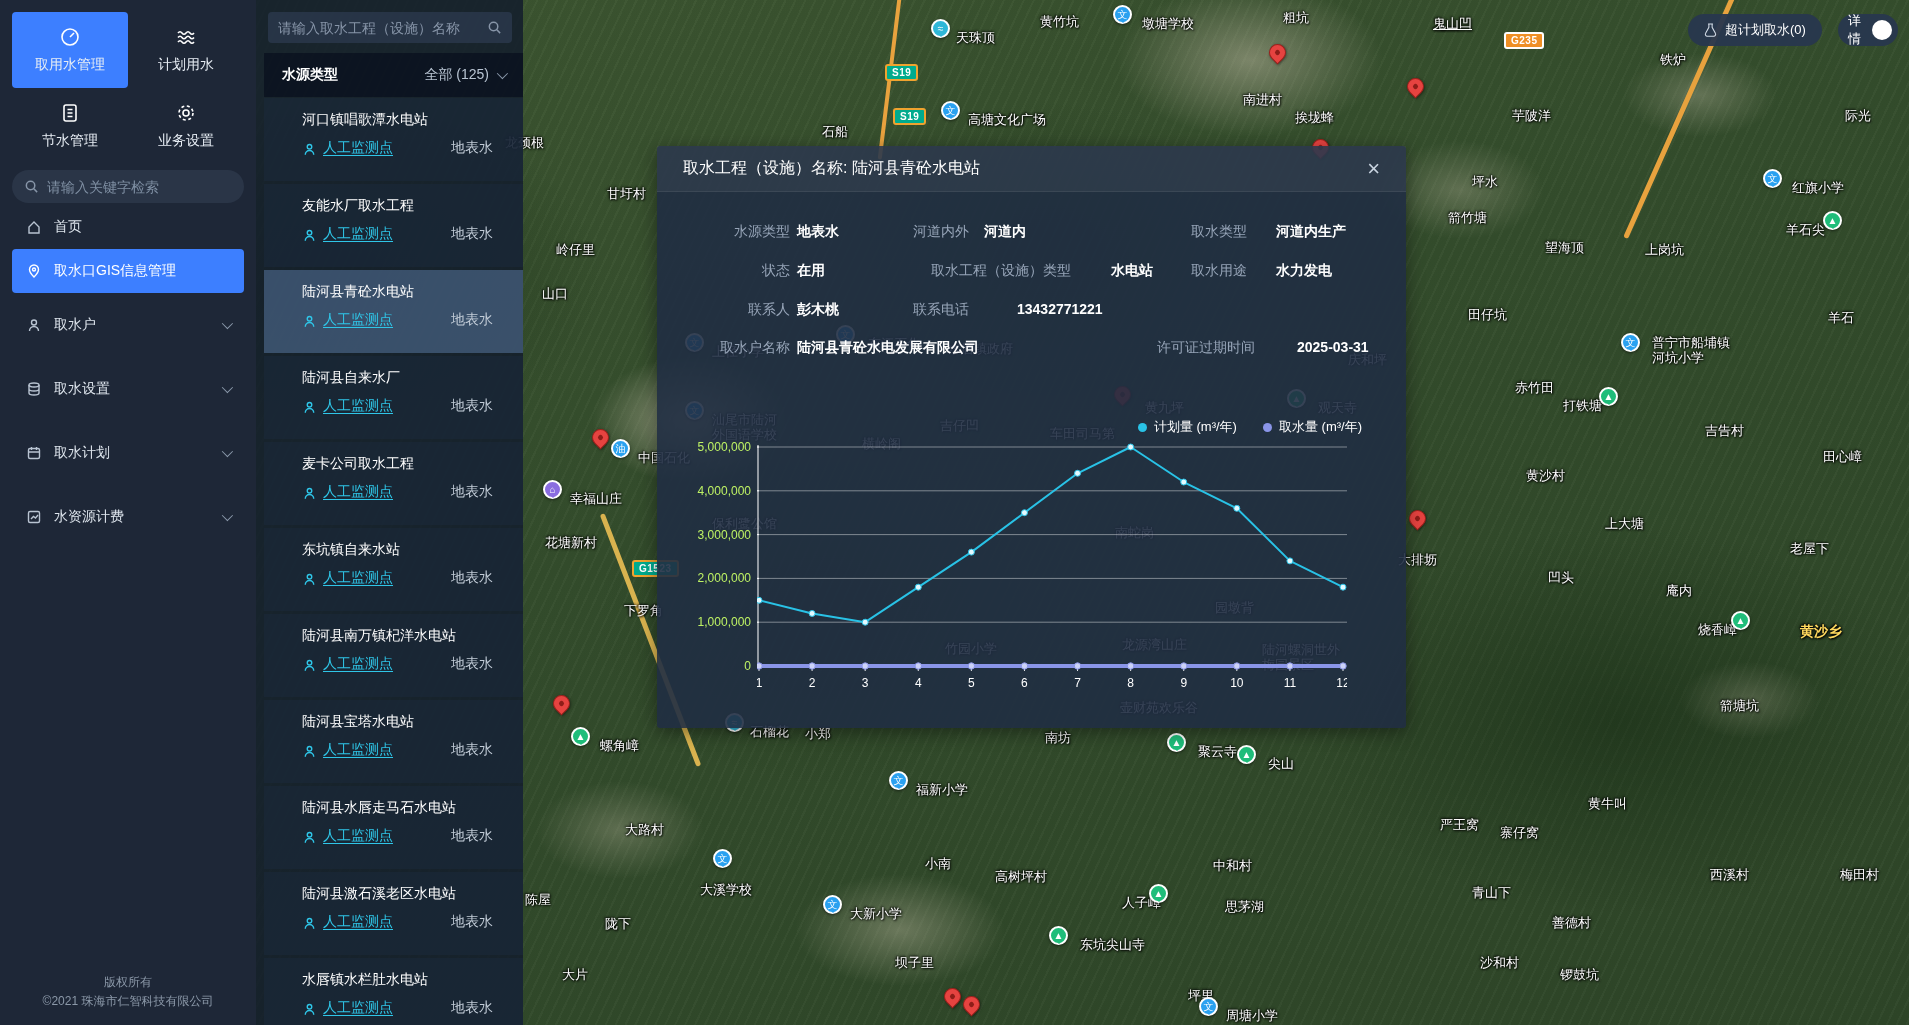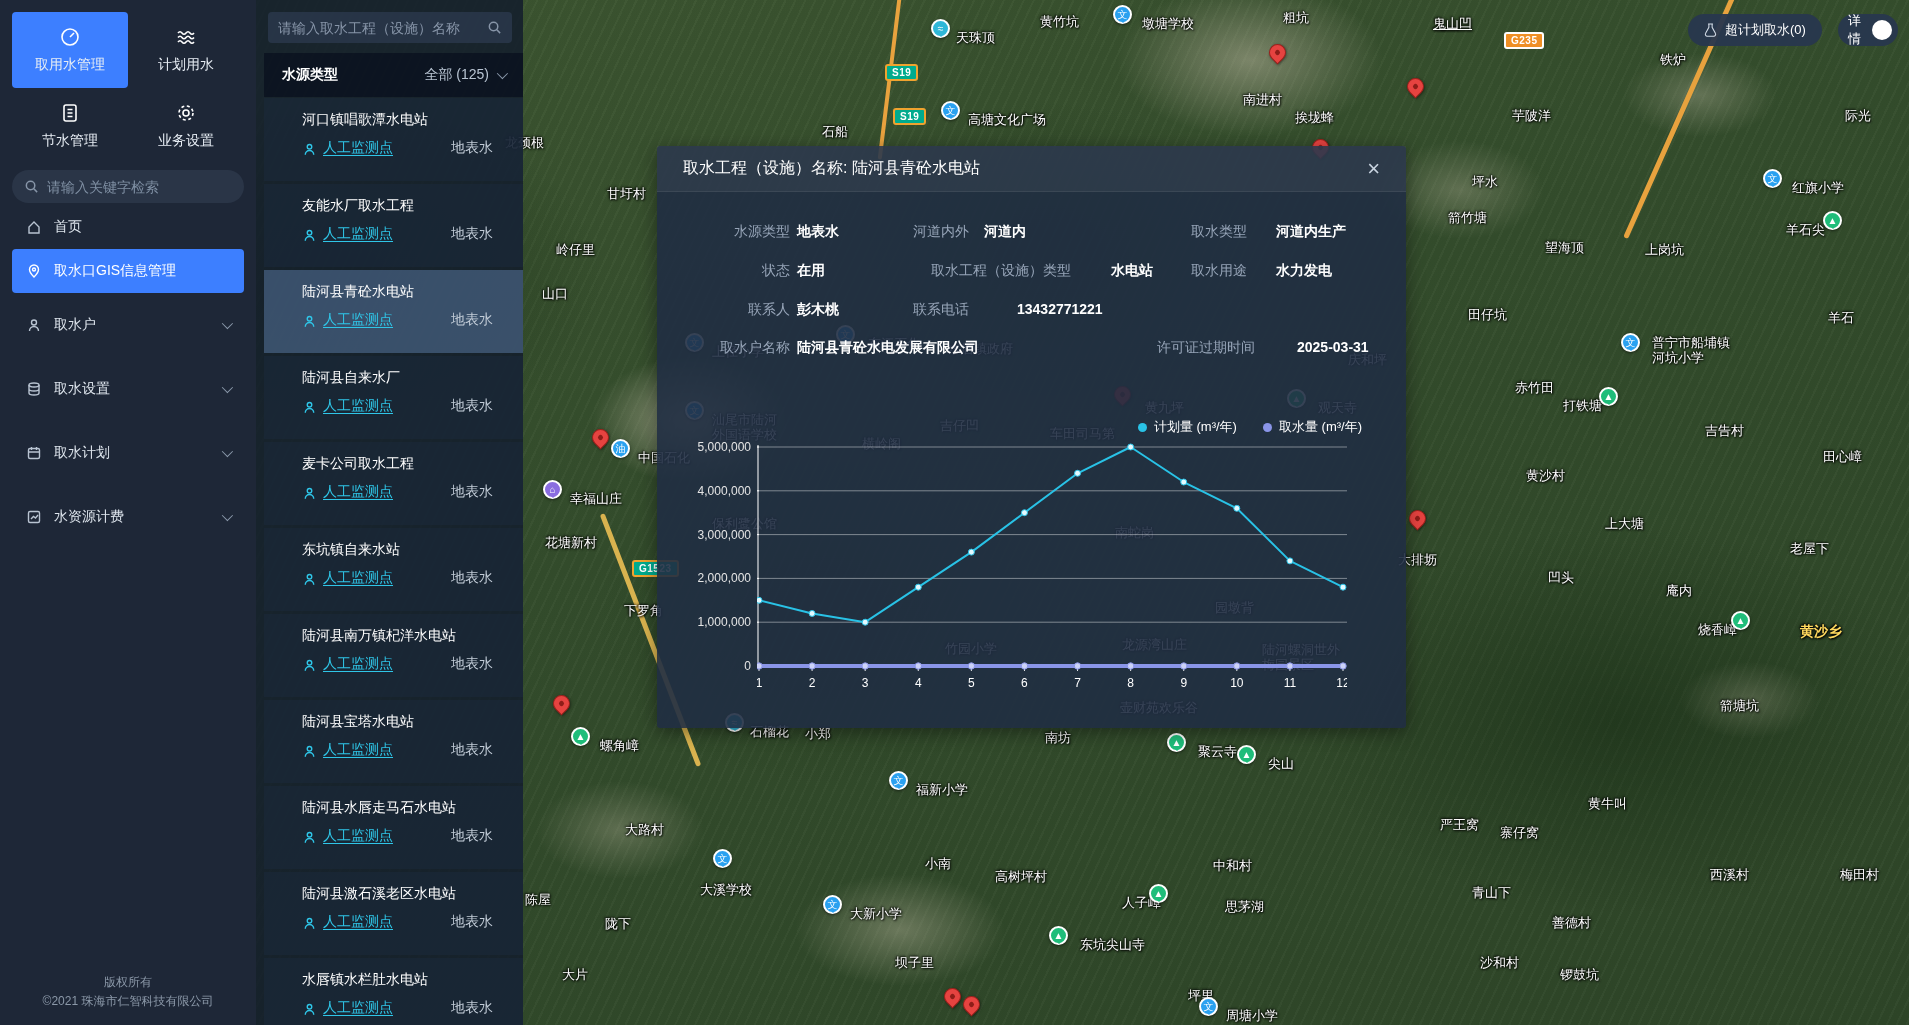--- a/index.html
+++ b/index.html
@@ -108,21 +108,21 @@
     display:flex; align-items:center; padding:0 26px; }
   .modal-title { color:#fff; font-size:16px; }
   .modal-close { margin-left:auto; color:#c9d4e0; font-size:22px; line-height:1; cursor:pointer; }
   .f-label { position:absolute; color:#97a5b8; font-size:14px; white-space:nowrap; }
   .f-label.ra { text-align:right; }
   .f-value { position:absolute; color:#fff; font-size:14px; font-weight:bold; white-space:nowrap; }
   #legend { position:absolute; top:272px; right:44px; display:flex; gap:26px; align-items:center; }
   .legend-item { display:flex; align-items:center; gap:7px; color:#fff; font-size:13px; }
   .legend-dot { width:9px; height:9px; border-radius:50%; }
   #chart-y-axis { position:absolute; left:28px; top:295px; width:66px; height:252px; }
-  #chart-y-axis div { position:absolute; right:0; color:#e5e5e5; font-size:12px; }
+  #chart-y-axis div { position:absolute; right:0; color:#bef264; font-size:12px; }
   #chart-svg-wrap { position:absolute; left:100px; top:295px; width:590px; height:252px; }
 </style>
 </head>
 <body>
 
 <div id="map">
   <div class="road" style="left:1680px;top:-30px;width:5px;height:280px;background:#e8a23e;transform:rotate(24deg);"></div>
   <div class="road" style="left:888px;top:-10px;width:4px;height:170px;background:#e8a23e;transform:rotate(7deg);"></div>
   <div class="road" style="left:648px;top:505px;width:5px;height:270px;background:#d9b34f;transform:rotate(-21deg);"></div>
   <div id="map-layer">

